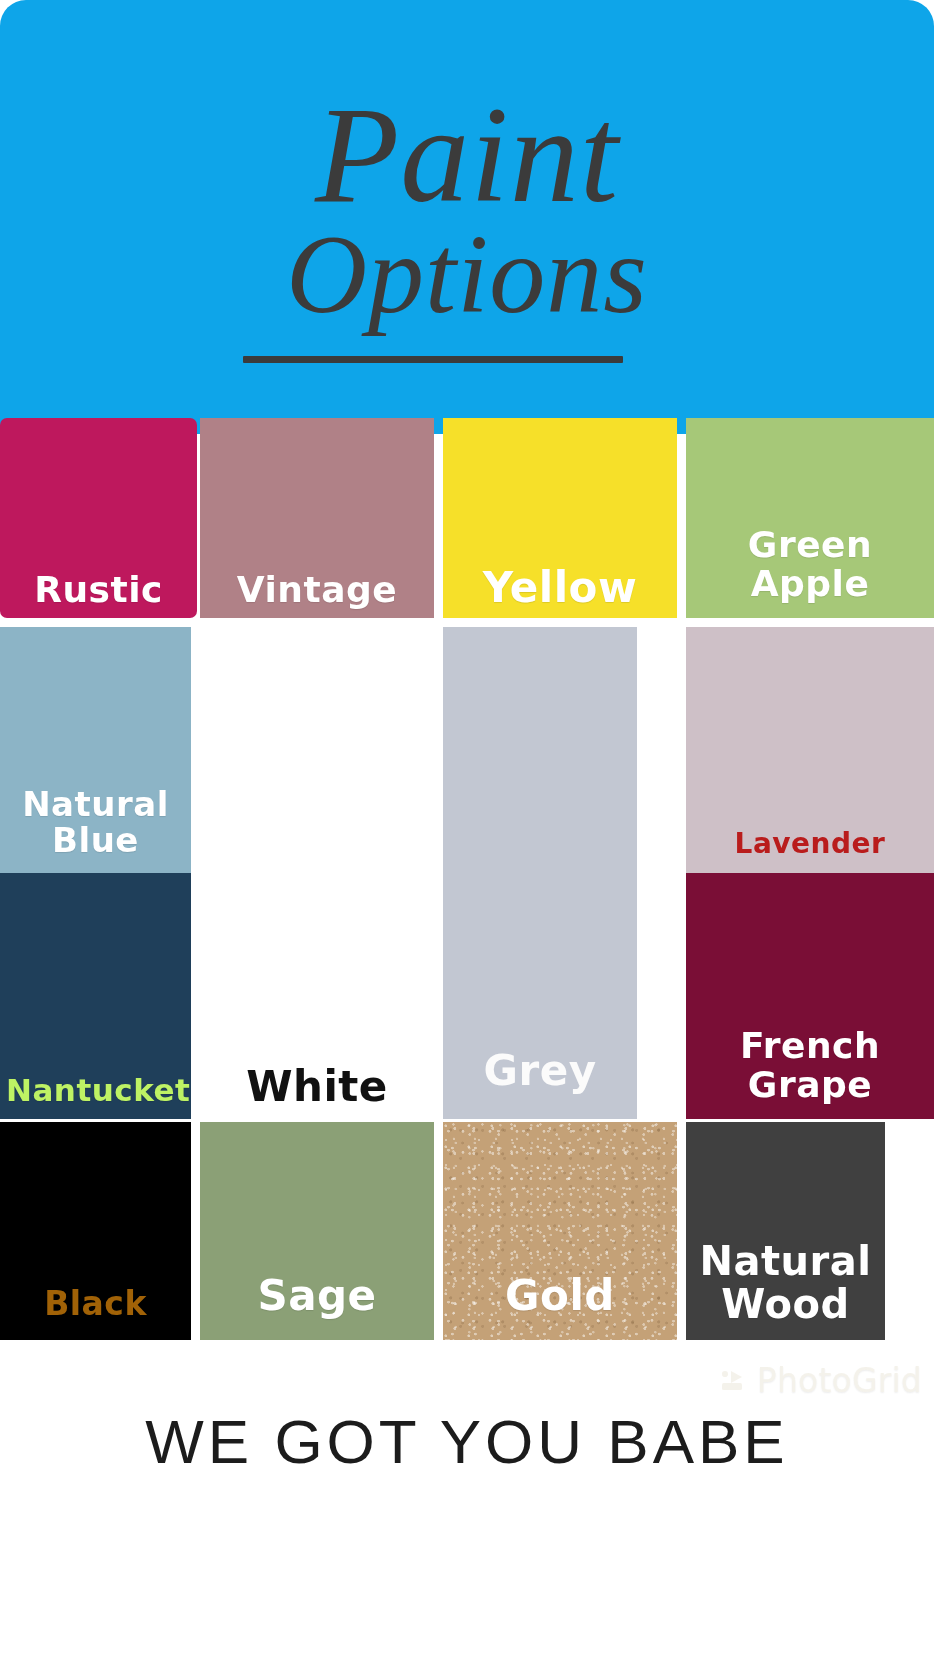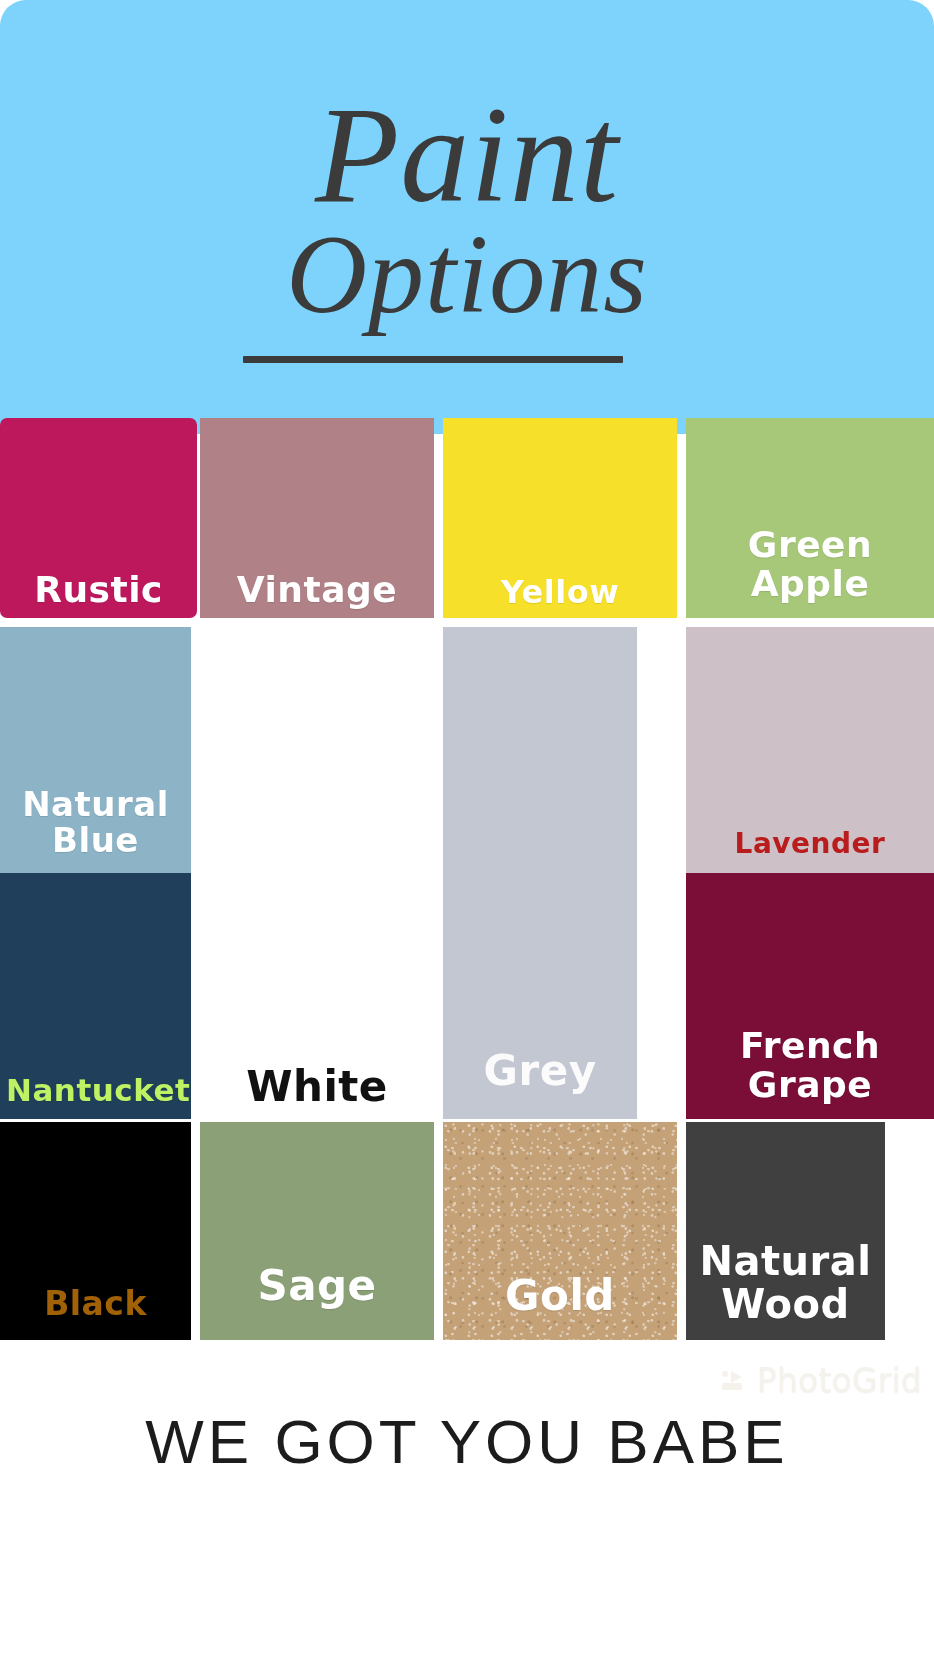--- a/index.html
+++ b/index.html
@@ -22,21 +22,21 @@
     border-radius: 26px;
     overflow: hidden;
   }
 
   
   #title-block {
     position: absolute;
     left: 0; top: 0;
     width: 934px;
     height: 434px;
-    background: #7dd3fc;
+    background: #0ea5e9;
   }
   #title-line1, #title-line2 {
     position: absolute;
     width: 934px;
     text-align: center;
     color: #3b3b3b;
     font-family: "Liberation Serif", "DejaVu Serif", serif;
     font-style: italic;
     font-weight: 400;
     line-height: 1;
@@ -184,21 +184,21 @@
         <div class="swatch-label lbl-white" style="font-size: 36px; bottom: 8px; color: rgb(255, 255, 255);">
           <div>Rustic</div>
         </div>
       </div>
       <div class="swatch" style="left: 200px; top: 0px; width: 234px; height: 200px; background: rgb(176, 129, 135);">
         <div class="swatch-label lbl-white" style="font-size: 36px; bottom: 8px; color: rgb(255, 255, 255);">
           <div>Vintage</div>
         </div>
       </div>
       <div class="swatch" style="left: 443px; top: 0px; width: 234px; height: 200px; background: rgb(246, 224, 41);">
-        <div class="swatch-label lbl-white" style="font-size: 32px; bottom: 8px; color: rgb(255, 255, 255);">
+        <div class="swatch-label lbl-white" style="font-size: 42px; bottom: 8px; color: rgb(255, 255, 255);">
           <div>Yellow</div>
         </div>
       </div>
       <div class="swatch" style="left: 686px; top: 0px; width: 248px; height: 200px; background: rgb(166, 200, 120);">
         <div class="swatch-label lbl-white" style="font-size: 36px; bottom: 14px; color: rgb(255, 255, 255);">
           <div>Green</div>
           <div>Apple</div>
         </div>
       </div>
       <div class="swatch" style="left: 0px; top: 209px; width: 191px; height: 246px; background: rgb(140, 180, 198);">
@@ -232,21 +232,21 @@
           <div>French</div>
           <div>Grape</div>
         </div>
       </div>
       <div class="swatch" style="left: 0px; top: 704px; width: 191px; height: 218px; background: rgb(0, 0, 0);">
         <div class="swatch-label lbl-white" style="font-size: 33px; bottom: 18px; color: #a16207;">
           <div>Black</div>
         </div>
       </div>
       <div class="swatch" style="left: 200px; top: 704px; width: 234px; height: 218px; background: rgb(139, 160, 118);">
-        <div class="swatch-label lbl-white" style="font-size: 42px; bottom: 32px; color: rgb(255, 255, 255);">
+        <div class="swatch-label lbl-white" style="font-size: 42px; bottom: 22px; color: rgb(255, 255, 255);">
           <div>Sage</div>
         </div>
       </div>
       <div class="swatch" style="left: 443px; top: 704px; width: 234px; height: 218px; background: rgb(196, 161, 119);">
         <div class="gold-texture"></div>
         <div class="swatch-label lbl-white" style="font-size: 42px; bottom: 22px; color: rgb(255, 255, 255);">
           <div>Gold</div>
         </div>
       </div>
       <div class="swatch" style="left: 686px; top: 704px; width: 199px; height: 218px; background: #404040;">

